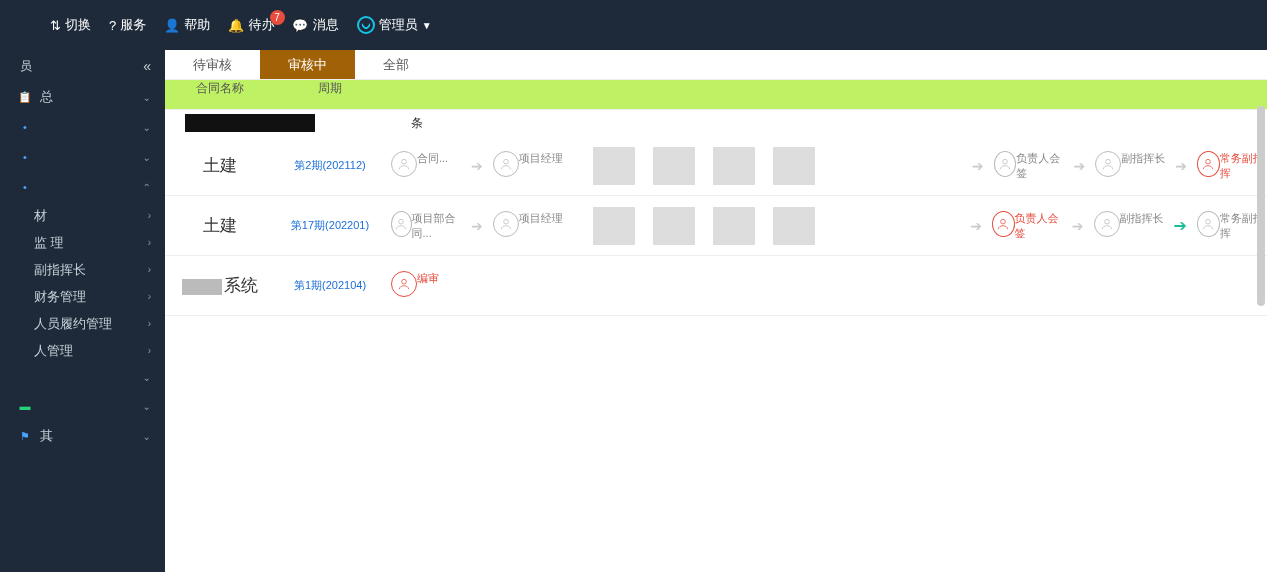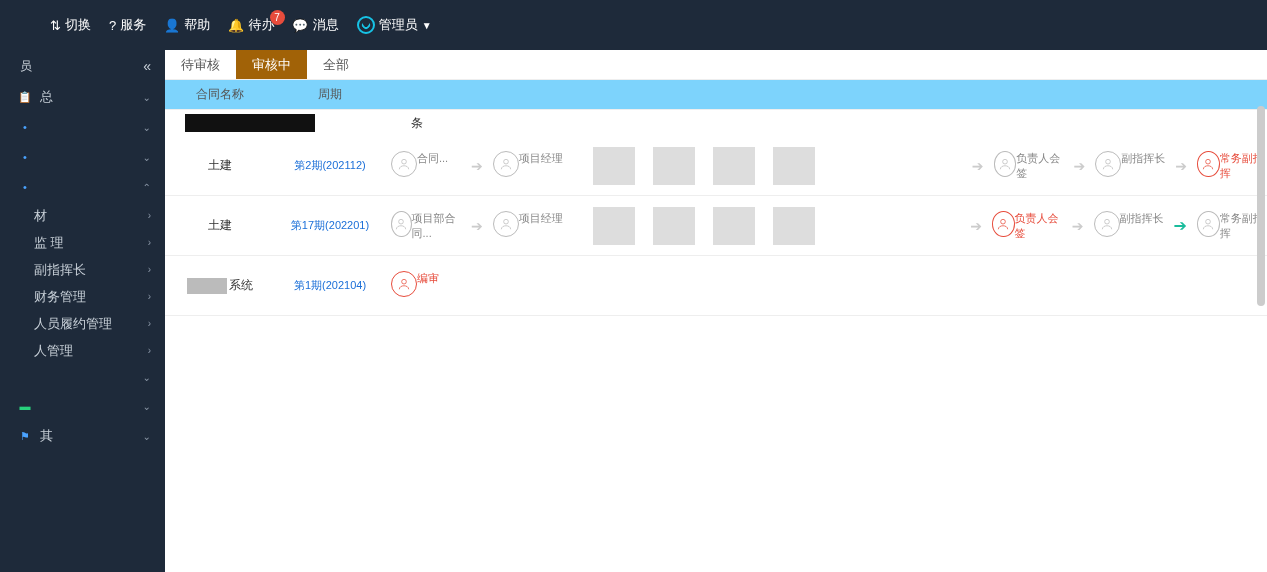--- a/index.html
+++ b/index.html
@@ -18,32 +18,32 @@
 .sidebar-collapse { font-size: 14px; }
 .sidebar-item { display: flex; align-items: center; height: 30px; padding: 0 14px 0 18px; font-size: 13px; cursor: pointer; justify-content: space-between;}
 .sidebar-item .left { display:flex; align-items:center; gap:8px; }
 .sidebar-icon { width: 14px; display: inline-block; text-align:center; font-size:11px;}
 .chev { font-size: 10px; color:#8a96a6; }
 .sub-item { display:flex; align-items:center; height:27px; padding: 0 14px 0 34px; font-size:13px; cursor:pointer; justify-content:space-between; color:#c9d1d9;}
 .sub-item.active { color:#1890ff; }
 
 .main { position:absolute; top:50px; left:165px; right:0; bottom:0; background:#fff; }
 .tabs { height:30px; display:flex; align-items:stretch; border-bottom:1px solid #eee; }
-.tab { padding: 0 16px; display:flex; align-items:center; font-size:13px; cursor:pointer; color:#555; }
+.tab { padding: 0 28px; display:flex; align-items:center; font-size:13px; cursor:pointer; color:#555; }
 .tab.active { background:#a16207; color:#fff; }
 
-.thead { height:30px; display:flex; align-items:center; border-bottom:1px solid #eee; color:#555; font-size:12px; background:#7dd3fc;}
+.thead { height:30px; display:flex; border-bottom:1px solid #eee; color:#555; font-size:12px; background:#bef264;}
 .th-name { width:110px; text-align:center; }
 .th-period { width:110px; text-align:center; }
 
 .row-meta { height:26px; display:flex; align-items:center; font-size:12px; color:#333; padding-left:20px; }
 .row-meta .redacted-inline { width:130px; height:18px; background:#111; margin-right:6px; }
 
 .row { height:60px; display:flex; align-items:center; border-bottom:1px solid #eee; }
-.cell-name { width:110px; text-align:center; font-size:12px; color:#333;}
+.cell-name { width:110px; text-align:center; font-size:17px; color:#333;}
 .cell-period { width:110px; text-align:center; font-size:11px; }
 .cell-period a { color:#1b6fd8; text-decoration:none; }
 .flow { flex:1; display:flex; align-items:center; gap:10px; padding-left:6px;}
 .step { display:flex; flex-direction:row; width:70px; font-size:11px; color:#888;}
 .step .circle { width:26px; height:26px; border:1px solid #bbb; border-radius:50%; display:flex; align-items:center; justify-content:center; margin-bottom:3px; }
 .step.red .circle { border-color:#e74c3c; }
 .step.red .lbl { color:#e74c3c; }
 .step .person-svg { width:14px; height:14px; }
 .arrow { color:#ccc; font-size:14px; }
 .arrow.teal { color:#1abc9c; font-size:16px; }

